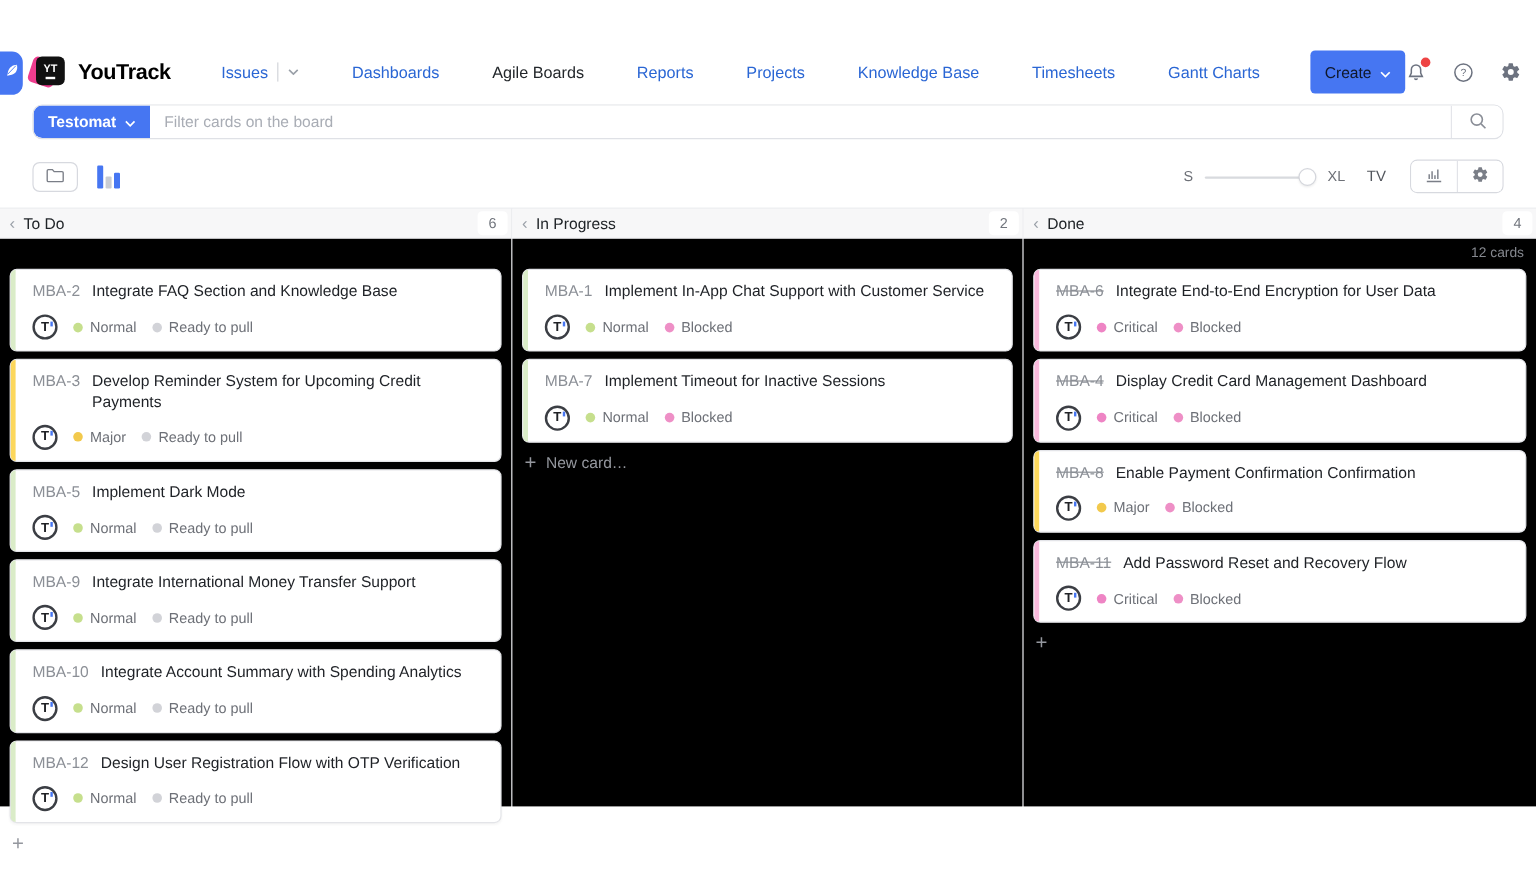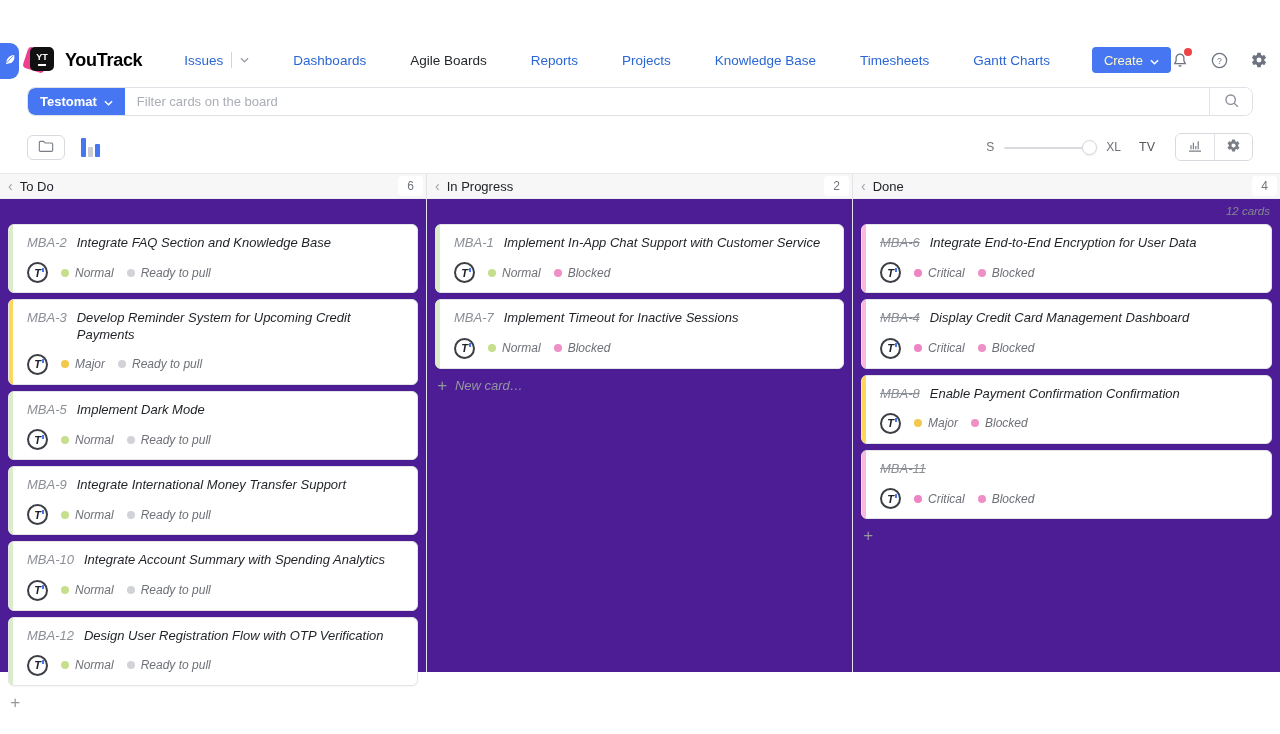--- a/index.html
+++ b/index.html
@@ -21,21 +21,21 @@
                 border-radius:5px; color:#fff; font-size:9px; font-weight:700; display:flex;
                 flex-direction:column; align-items:center; justify-content:center; line-height:1; }
   .logo-black i { display:block; width:8px; height:2px; background:#fff; margin-top:2px; }
   .logo-text { font-size:18px; font-weight:700; color:#000; letter-spacing:-0.3px; }
   .main-nav { display:flex; align-items:center; margin-left:26px; gap:12px; }
   .nav-item { display:flex; align-items:center; font-size:13.5px; color:#2a66d4; padding:0 16px; cursor:pointer; white-space:nowrap; }
   .nav-item.active { color:#23272b; }
   .nav-divider { width:1px; height:16px; background:#d3d5da; margin:0 2px 0 8px; }
   .nav-caret { margin-left:6px; display:flex; }
   .create-btn { margin-left:26px; height:26px; background:#4676f2; border:none; border-radius:4px;
-                color:#fef9c3; font-size:13px; font-family:inherit; padding:8px 12px; display:flex;
+                color:#0f172a; font-size:13px; font-family:inherit; padding:18px 12px; display:flex;
                 align-items:center; gap:7px; cursor:pointer; }
   .header-icons { margin-left:auto; display:flex; align-items:center; gap:21px; }
   .hicon { position:relative; display:flex; align-items:center; justify-content:center; cursor:pointer; }
   .bell-dot { position:absolute; top:-3px; right:-3px; width:8px; height:8px; border-radius:50%; background:#ee4444; }
   .avatar { width:30px; height:30px; border-radius:50%; border:2.5px solid #141619; background:#fff;
             display:flex; align-items:center; justify-content:center; font-weight:700; font-size:15px;
             color:#141619; cursor:pointer; position:relative; }
   .avatar b { position:relative; font-weight:800; }
   .avatar b::after { content:""; position:absolute; right:-4px; top:1px; width:2.5px; height:6px; background:#4676f2; }
 
@@ -74,21 +74,21 @@
   .board { flex:0 0 auto; border-top:1px solid #e9eaee; }
   .columns { display:grid; grid-template-columns:427px 426px 427px; }
   .column { border-right:1px solid #e4e5e9; }
   .column:last-child { border-right:none; }
   .col-header { height:25px; background:#f7f7f8; border-bottom:1px solid #ededf0; display:flex;
                 align-items:center; padding:0 3px 0 8px; }
   .col-collapse { color:#9aa0a8; font-size:14px; margin-right:7px; cursor:pointer; line-height:1; }
   .col-title { font-size:13px; color:#202428; }
   .col-count { margin-left:auto; background:#fff; border-radius:4px; min-width:25px; height:20px;
                display:flex; align-items:center; justify-content:center; color:#71757d; font-size:12px; }
-  .col-body { background:#4c1d95; height:473px; position:relative;font-style:italic; }
+  .col-body { background:#000000; height:473px; position:relative; }
   .total-cards { position:absolute; top:0; right:10px; height:25px; line-height:25px; font-size:11.5px; color:#85888f; }
   .cards { padding:25px 8px 0; display:flex; flex-direction:column; gap:6px; }
   .card { position:relative; background:#fff; border:1px solid #e3e4e8; border-radius:6px;
           padding:10px 12px 9px 18px; box-shadow:0 1px 2px rgba(25,28,33,.04); cursor:pointer; }
   .stripe { position:absolute; left:0; top:0; bottom:0; width:4px; border-radius:5px 0 0 5px; }
   .card-top { display:flex; gap:10px; font-size:13px; line-height:1.25; }
   .card-id { color:#8b8f96; white-space:nowrap; }
   .card-id.done { text-decoration:line-through; }
   .card-title { color:#1e2126; }
   .card-meta { margin-top:11px; display:flex; align-items:center; gap:13px; font-size:12px; color:#6d7077; }
@@ -517,20 +517,21 @@
                   <span class="meta-field">
                     <span class="dot" style="background:#ee8fc6"></span>
                     <span>Blocked</span>
                   </span>
                 </div>
               </div>
               <div class="card">
                 <span class="stripe" style="background:#f9b9dc"></span>
                 <div class="card-top">
                   <span class="card-id done">MBA-11</span>
+                  <span class="card-title">Add Password Reset and Recovery Flow</span>
                 </div>
                 <div class="card-meta">
                   <span class="mini-avatar">
                     <b>T</b>
                   </span>
                   <span class="meta-field">
                     <span class="dot" style="background:#ee84c4"></span>
                     <span>Critical</span>
                   </span>
                   <span class="meta-field">

